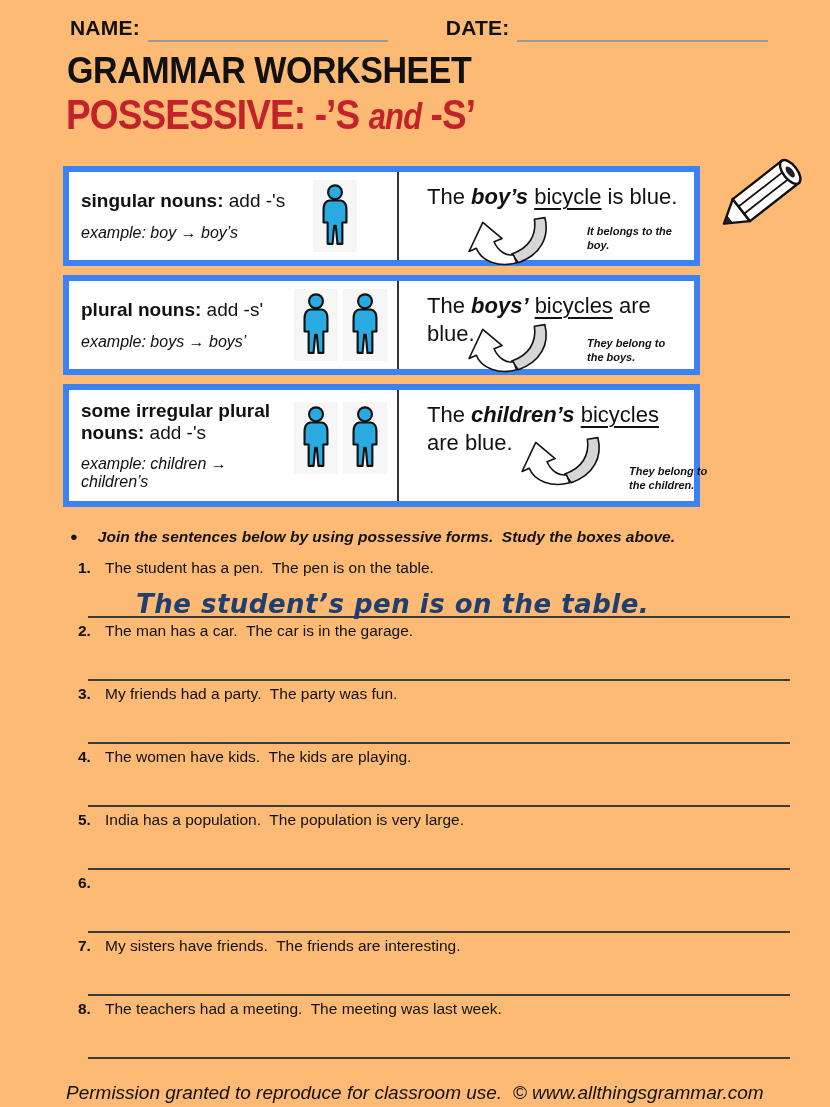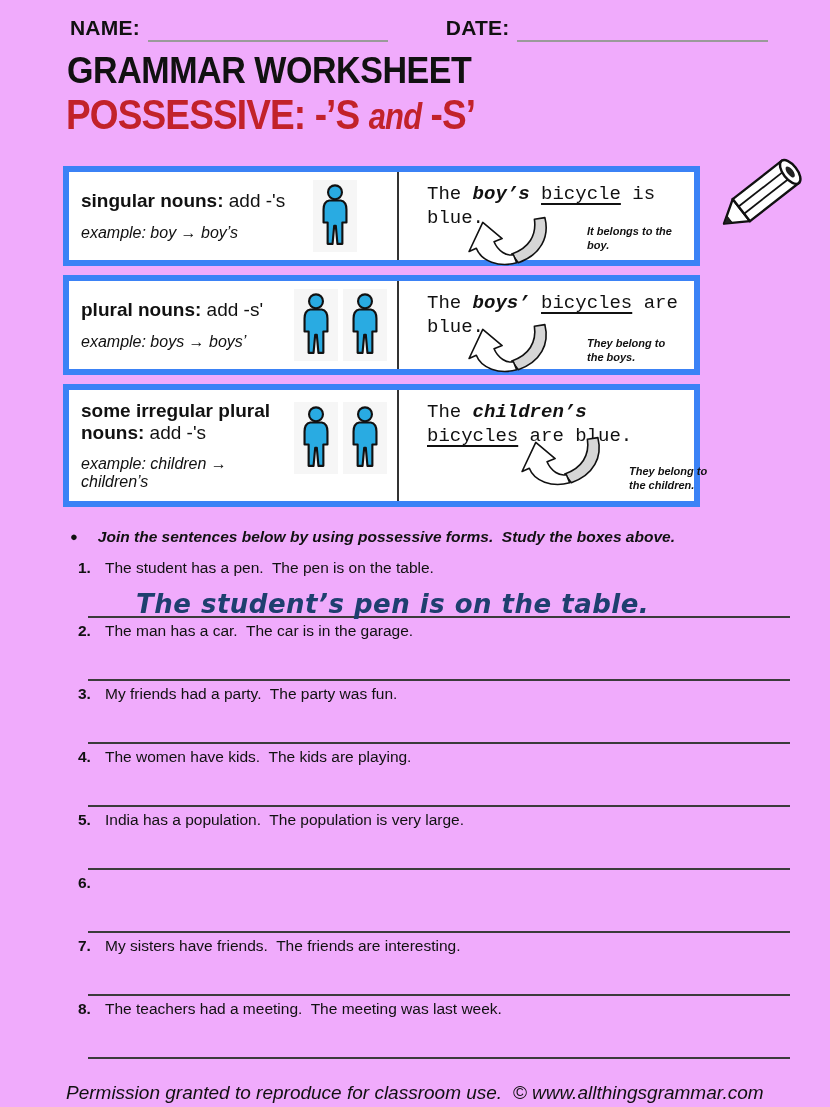--- a/index.html
+++ b/index.html
@@ -1,21 +1,21 @@
 <!DOCTYPE html>
 <html><head>
 <meta charset="utf-8">
 <style>
   * { margin: 0; padding: 0; box-sizing: border-box; }
   html, body { background: #fff; }
   .page {
     position: relative;
     width: 830px;
     height: 1107px;
-    background: #f0abfc;
+    background: #fdba74;
     font-family: "Liberation Sans", sans-serif;
     color: #111;
     overflow: hidden;
   }
 
   
   .name-row {
     position: absolute; left: 70px; top: 16px; right: 62px;
     display: flex; align-items: flex-end;
     font-weight: bold; font-size: 21px; letter-spacing: 0.2px;
@@ -60,21 +60,21 @@
   .rule-heading b { font-weight: bold; }
   .rule-example { font-style: italic; font-size: 16px; margin-top: 12px; }
   .icons { display: flex; gap: 5px; align-items: center; }
   .r1 .icons { margin-right: 36px; }
   .r2 .icons { margin-right: 6px; }
   .r3 .icons { margin-right: 6px; align-self: flex-start; margin-top: 6px; }
   .person-card { background: #f6f6f6; padding: 2px 4px; display: inline-flex; }
   .person-svg { width: 36px; height: 68px; display: block; }
 
   .cell-right { flex: 1; position: relative; padding: 11px 6px 4px 28px; }
-  .rule-sentence { font-size: 19px; line-height: 1.25; font-family: Liberation Mono, monospace; }
+  .rule-sentence { font-size: 22px; line-height: 1.25; }
   .poss { font-weight: bold; font-style: italic; }
   .und { text-decoration: underline; text-decoration-thickness: 2px; text-underline-offset: 4px; }
   .arrow-svg { position: absolute; width: 100px; height: 50px; }
   .r1 .arrow-svg { left: 62px; top: 44px; }
   .r2 .arrow-svg { left: 62px; top: 42px; }
   .r3 .arrow-svg { left: 115px; top: 46px; }
   .note {
     position: absolute; width: 95px;
     font-size: 11px; font-weight: bold; font-style: italic; line-height: 1.3;
   }

